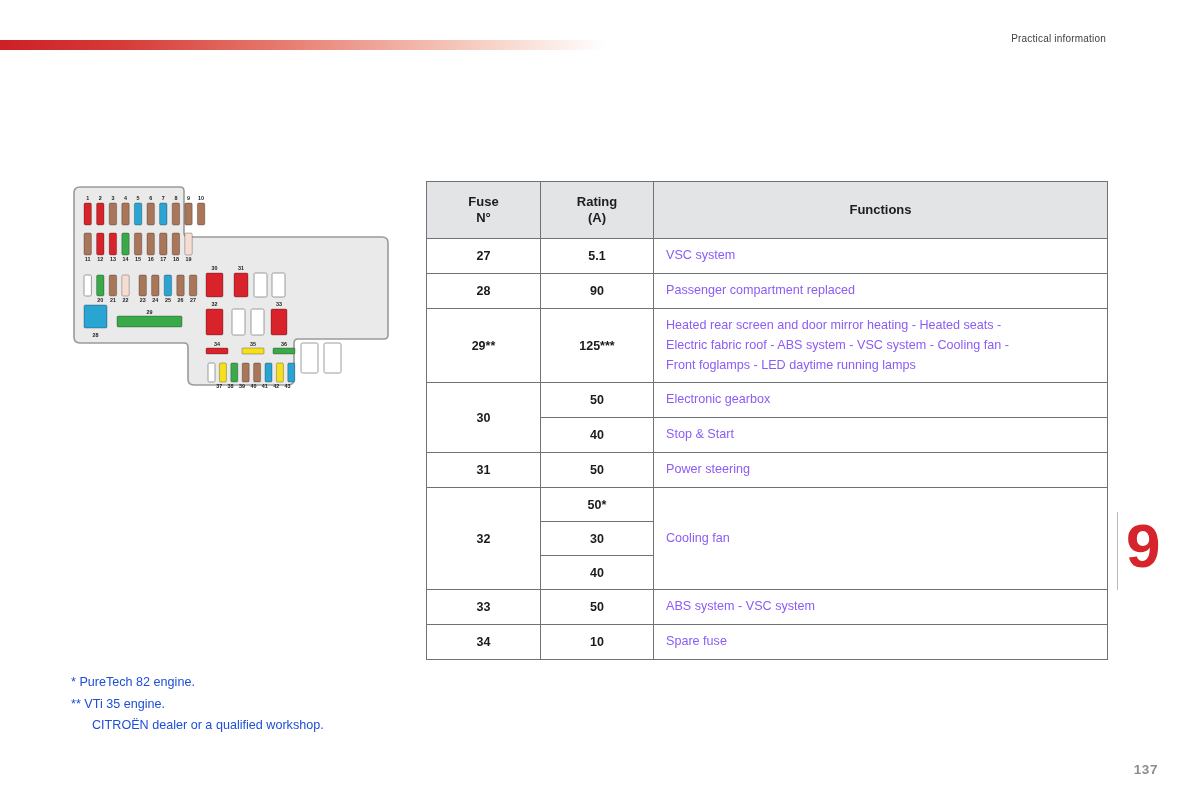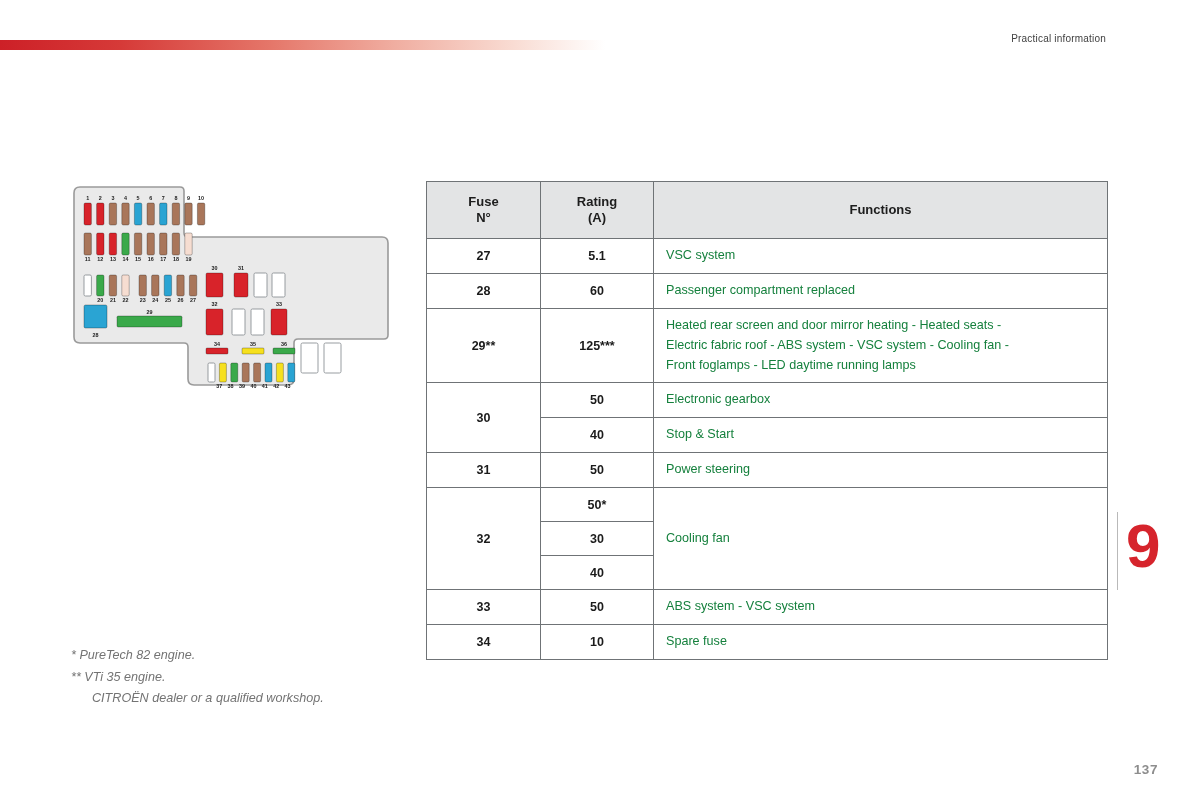--- a/index.html
+++ b/index.html
@@ -117,37 +117,36 @@
   .fuse-table td.c-no,
   .fuse-table td.c-rate {
     text-align: center;
     font-size: 12.5px;
     font-weight: bold;
     color: #1b1b1b;
   }
   .fuse-table td.c-fn {
     text-align: left;
     font-size: 12.6px;
-    color: #15803d;
+    color: #8b5cf6;
     padding: 7px 0 7px 12px;
     line-height: 1.58;
   }
   .fuse-table tbody tr { height: 34px; }
   .fuse-table tbody tr.tall { height: 40px; }
 
   
   .footnotes {
     position: absolute;
     left: 71px;
-    top: 645px;
+    top: 672px;
     width: 330px;
     font-size: 12.6px;
-    color: #737373;
+    color: #1d4ed8;
     line-height: 1.72;
-    font-style: italic;
   }
   .footnotes div { white-space: pre; }
   .footnotes .indent { padding-left: 21px; }
 </style>
 </head>
 <body>
 
 <div class="header-rule fix"></div>
 <div class="header-title">Practical information</div>
 
@@ -283,21 +282,21 @@
     </tr>
   </thead>
   <tbody id="table-body">
       <tr>
         <td class="c-no" rowspan="1">27</td>
         <td class="c-rate">5.1</td>
         <td class="c-fn" rowspan="1">VSC system</td>
       </tr>
       <tr>
         <td class="c-no" rowspan="1">28</td>
-        <td class="c-rate">60</td>
+        <td class="c-rate">90</td>
         <td class="c-fn" rowspan="1">Passenger compartment replaced</td>
       </tr>
       <tr class="tall">
         <td class="c-no" rowspan="1">29**</td>
         <td class="c-rate">125***</td>
         <td class="c-fn" rowspan="1">Heated rear screen and door mirror heating - Heated seats -<br>Electric fabric roof - ABS system - VSC system - Cooling fan -<br>Front foglamps - LED daytime running lamps</td>
       </tr>
       <tr>
         <td class="c-no" rowspan="2">30</td>
         <td class="c-rate">50</td>

